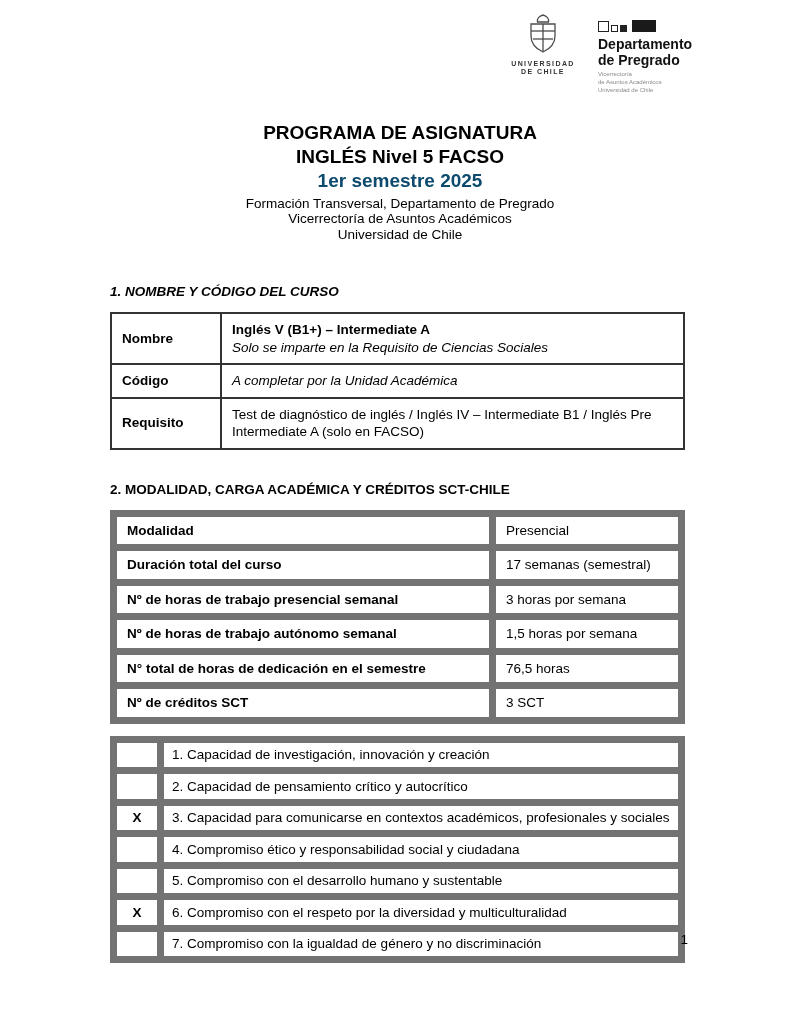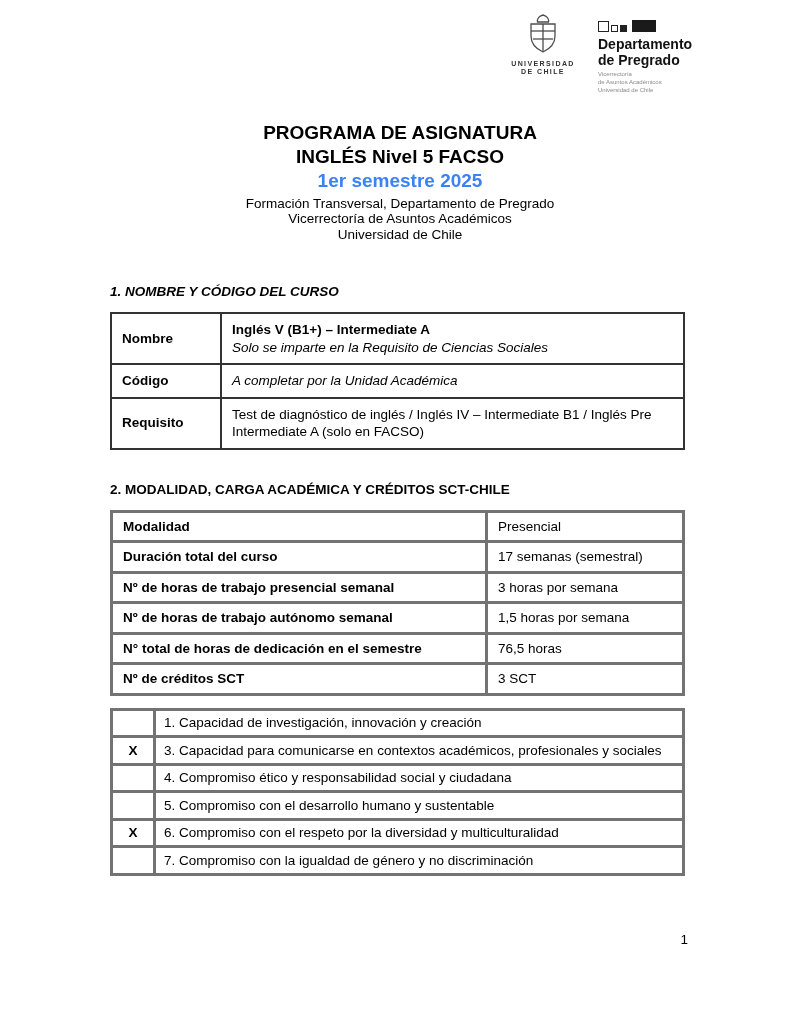--- a/index.html
+++ b/index.html
@@ -51,21 +51,21 @@
 
   
   .content { padding: 0 115px 0 110px; }
   .sec-h { font-size: 13.5px; font-weight: bold; margin: 0; line-height: 16px; }
   .h1m { margin-top: 42px; font-style: italic; }
   .h2m { margin-top: 32px; }
   .h3m { margin-top: 30px; }
 
   table.tbl { border-collapse: collapse; width: 100%; margin-top: 12px; table-layout: fixed; }
   .tbl td {
-    border: 3px solid #737373;
+    border: 7px solid #737373;
     font-size: 13.5px;
     line-height: 17.5px;
     padding: 5px 10px;
     vertical-align: middle;
     word-wrap: break-word;
   }
   .tbl1 td { border: 2px solid #333333; padding: 7px 10px; }
   .lbl { font-weight: bold; }
   .w-lbl1 { width: 88px; }
   .w-lbl2 { width: 352px; }
@@ -106,21 +106,21 @@
       <div class="pg-title">de Pregrado</div>
       <div class="pg-sub pg-sub-first">Vicerrectoría</div>
       <div class="pg-sub">de Asuntos Académicos</div>
       <div class="pg-sub">Universidad de Chile</div>
     </div>
   </header>
 
   <section class="titles">
     <div class="t-main">PROGRAMA DE ASIGNATURA</div>
     <div class="t-main">INGLÉS Nivel 5 FACSO</div>
-    <div class="t-main" style="color: #3b82f6;">1er semestre 2025</div>
+    <div class="t-main" style="color: #0c4a6e;">1er semestre 2025</div>
     <div class="t-sub t-sub-first">Formación Transversal, Departamento de Pregrado</div>
     <div class="t-sub">Vicerrectoría de Asuntos Académicos</div>
     <div class="t-sub">Universidad de Chile</div>
   </section>
 
   <main class="content">
 
     <h2 class="sec-h h1m">1. NOMBRE Y CÓDIGO DEL CURSO</h2>
 
     <table class="tbl tbl1">
@@ -177,20 +177,24 @@
     </table>
 
 
     <table class="tbl tbl3">
       <tbody>
         <tr>
           <td class="mark-cell"></td>
           <td>1. Capacidad de investigación, innovación y creación</td>
         </tr>
         <tr>
+          <td class="mark-cell"></td>
+          <td>2. Capacidad de pensamiento crítico y autocrítico</td>
+        </tr>
+        <tr>
           <td class="mark-cell">X</td>
           <td>3. Capacidad para comunicarse en contextos académicos, profesionales y sociales</td>
         </tr>
         <tr>
           <td class="mark-cell"></td>
           <td>4. Compromiso ético y responsabilidad social y ciudadana</td>
         </tr>
         <tr>
           <td class="mark-cell"></td>
           <td>5. Compromiso con el desarrollo humano y sustentable</td>

